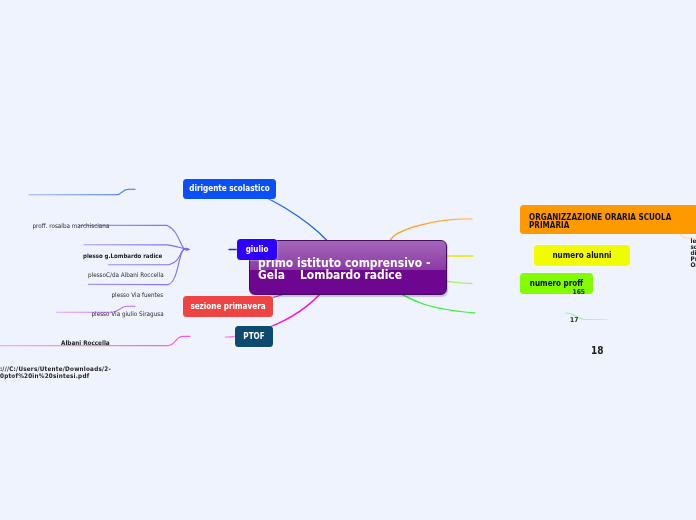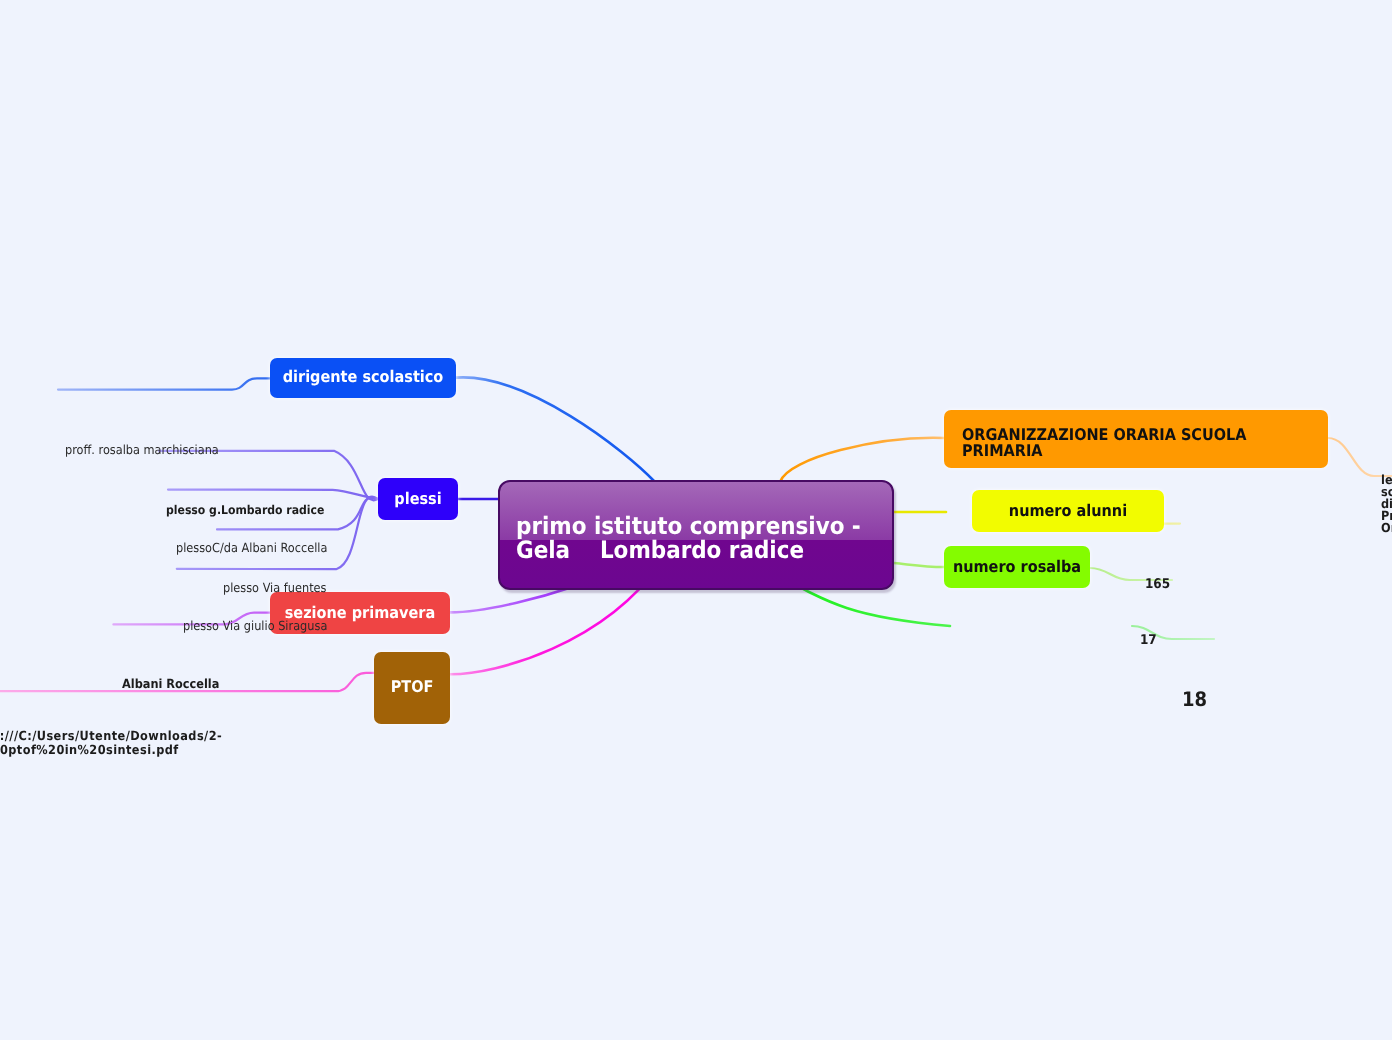--- a/index.html
+++ b/index.html
@@ -16,25 +16,25 @@
   border-radius:6px;
   background:linear-gradient(180deg,#a468b8 0%,#8b3aa5 55%,#70068f 55%,#6c0690 100%);
   border:1.7px solid #470a63;
   font-size:11.95px; line-height:11.8px;
   justify-content:flex-start; padding-left:8px; padding-top:4px;
   text-align:left;
   box-shadow:1px 1.5px 1px rgba(90,70,110,0.28);
 }
 
 
-.b{border-radius:3.5px;font-size:8.05px;box-shadow:0 0 2px rgba(255,255,255,0.9);}
+.b{border-radius:3.5px;font-size:8.05px;box-shadow:0 0 2px rgba(255,255,255,0.9);margin-left:48px;}
 #n-dirigente{left:135px;top:179px;width:93px;height:20px;background:#0a50f5;}
 #n-plessi{left:189px;top:239px;width:40px;height:21px;background:#2e00fa;}
 #n-sezione{left:135px;top:296px;width:90px;height:21px;background:#ef4444;}
-#n-ptof{left:187px;top:326px;width:38px;height:36px;background:#a16207;}
+#n-ptof{left:187px;top:326px;width:38px;height:21px;background:#0c4a6e;}
 #n-org{left:472px;top:205px;width:192px;height:29px;background:#ff9900;color:#111;
   justify-content:flex-start;text-align:left;padding-left:9px;line-height:7.7px;padding-top:4px;}
 #n-alunni{left:486px;top:245px;width:96px;height:21px;background:#f2fc00;color:#111;}
 #n-classi{left:472px;top:273px;width:73px;height:21px;background:#84fc00;color:#111;}
 #n-medi{left:475px;top:303px;width:91px;height:21px;background:#0bfc00;color:#111;}
 
 
 #l-proff{left:32.5px;top:185.5px;font-weight:normal;color:#2a2a2a;}
 #l-p1{left:83px;top:216px;font-size:6.05px;}
 #l-p2{left:88px;top:235px;font-weight:normal;color:#2a2a2a;}
@@ -135,27 +135,27 @@
     <path d="M547,255.6 C556,255.6 558,261.8 567,261.8 L590,261.8" stroke="url(#gy)"></path>
     <path d="M545,284 C554,284 556,290 565,290 L586,290" stroke="url(#gg1)"></path>
     <path d="M566,313 C575,313 577,319.5 586,319.5 L607,319.5" stroke="url(#gg2)"></path>
   </g>
 </svg>
 
 <div class="node" id="central">primo istituto comprensivo -
 Gela    Lombardo radice</div>
 
 <div class="node b" id="n-dirigente">dirigente scolastico</div>
-<div class="node b" id="n-plessi">plessi</div>
+<div class="node b" id="n-plessi">giulio</div>
 <div class="node b" id="n-sezione">sezione primavera</div>
 <div class="node b" id="n-ptof">PTOF</div>
 <div class="node b" id="n-org">ORGANIZZAZIONE ORARIA SCUOLA
 PRIMARIA</div>
 <div class="node b" id="n-alunni">numero alunni</div>
-<div class="node b" id="n-classi">numero rosalba</div>
+<div class="node b" id="n-classi">numero proff</div>
 
 <div class="leaf" id="l-proff">proff. rosalba marchisciana</div>
 <div class="leaf" id="l-p1">plesso g.Lombardo radice</div>
 <div class="leaf" id="l-p2">plessoC/da Albani Roccella</div>
 <div class="leaf" id="l-p3">plesso Via fuentes</div>
 <div class="leaf" id="l-p4">plesso Via giulio Siragusa</div>
 <div class="leaf" id="l-albani">Albani Roccella</div>
 <div class="leaf" id="l-ptof1">file:///C:/Users/Utente/Downloads/2-</div>
 <div class="leaf" id="l-ptof2">20ptof%20in%20sintesi.pdf</div>
 <div class="leaf" id="l-org">le

